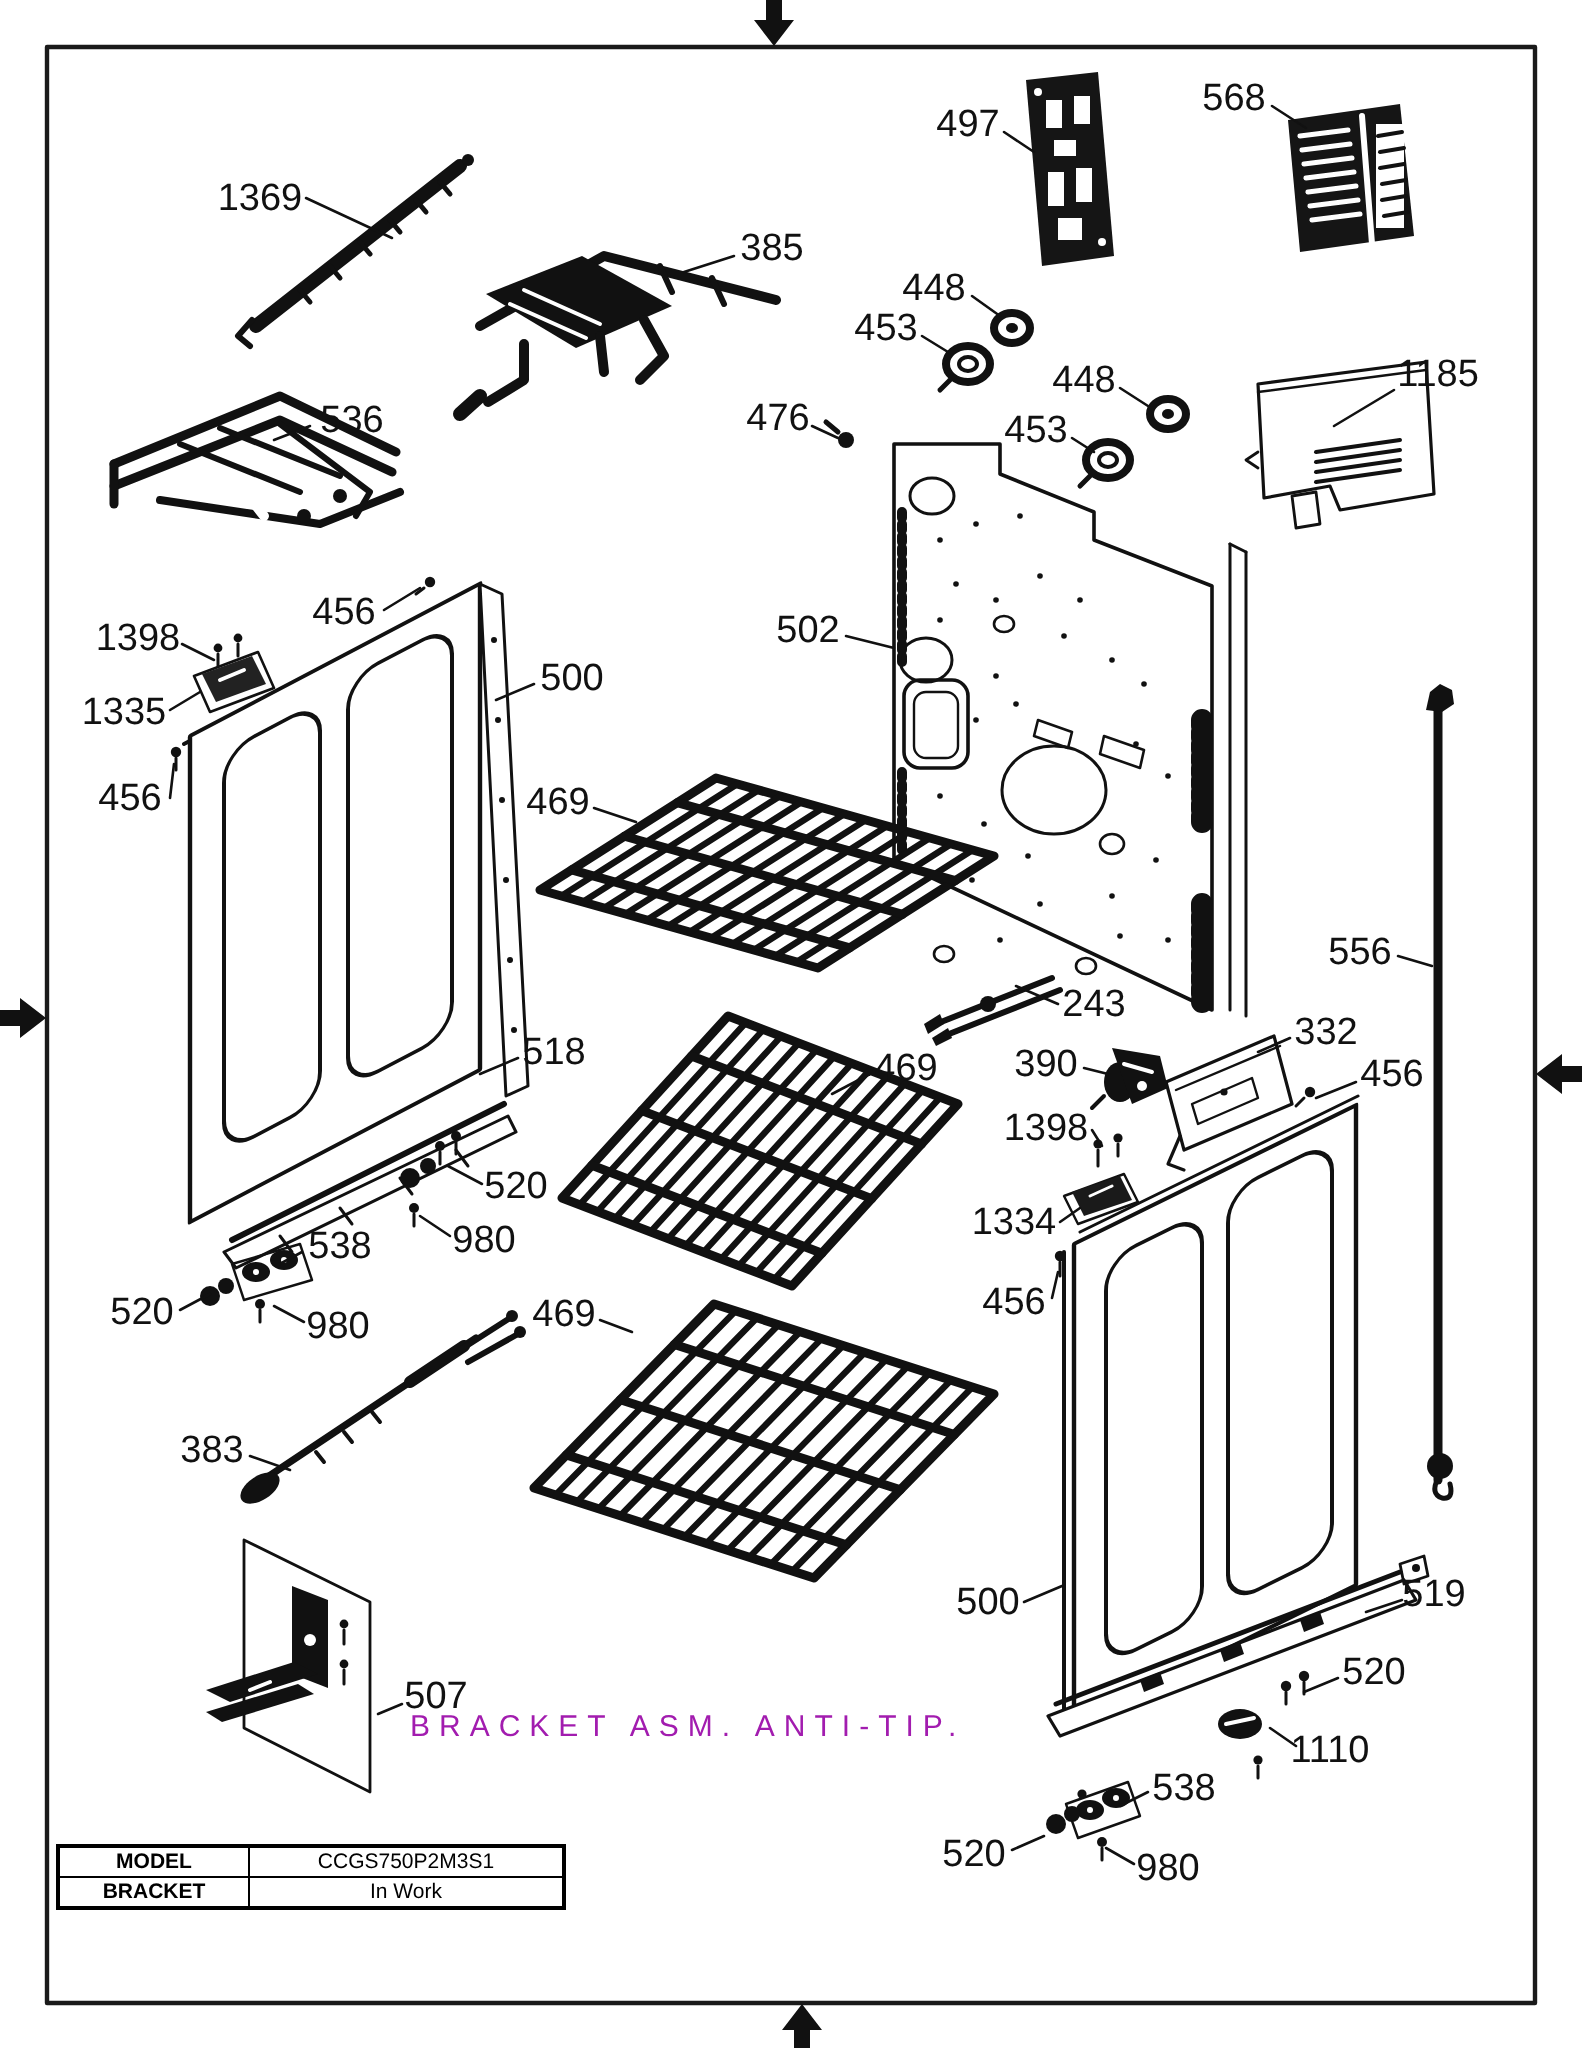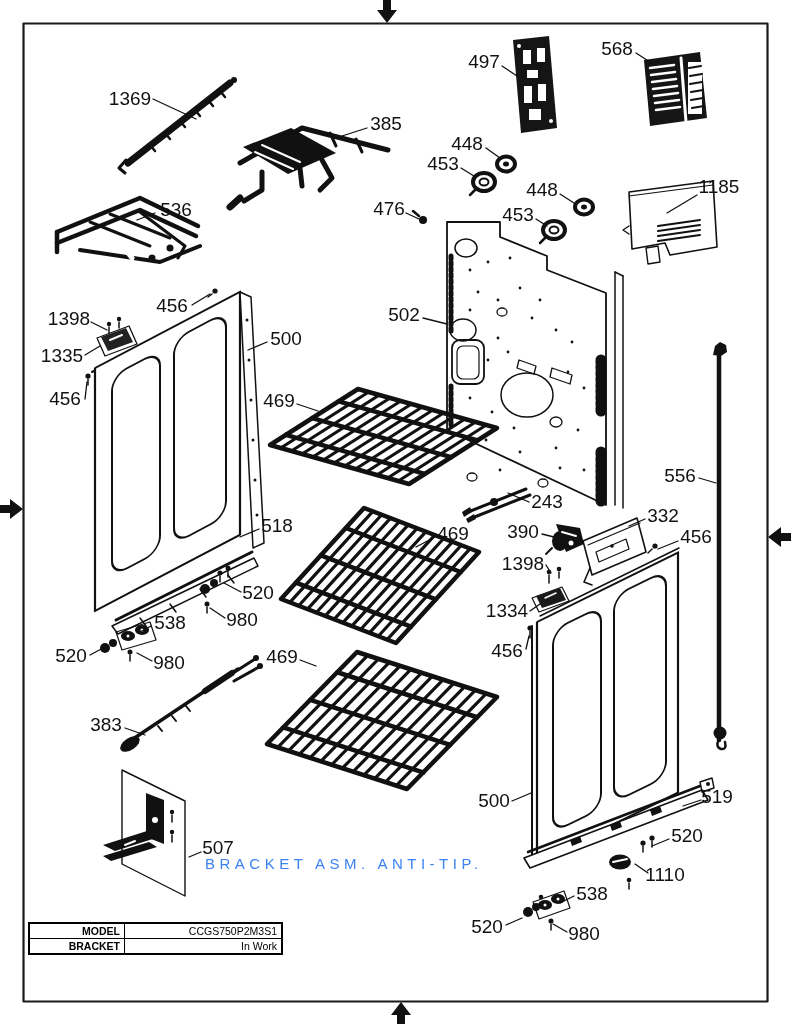--- a/index.html
+++ b/index.html
@@ -1,24 +1,24 @@
 <!DOCTYPE html>
 <html><head>
 <meta charset="utf-8">
 <style>
   html,body{margin:0;padding:0;background:#e8e8e8;}
   .page{position:relative;width:791px;height:1024px;background:#fff;overflow:hidden;
         font-family:"Liberation Sans",sans-serif;}
   svg text.callout{font-family:"Liberation Sans",sans-serif;font-size:19px;fill:#111;}
   .anti-tip-note{position:absolute;left:205px;top:855px;font-size:15px;letter-spacing:4.5px;
-        color:#3b82f6;font-weight:400;white-space:nowrap;}
+        color:#a21caf;font-weight:400;white-space:nowrap;}
   .info-table{position:absolute;left:28px;top:922px;border-collapse:collapse;
         border:2.5px solid #000;background:#fff;}
   .info-table th,.info-table td{border:1.5px solid #000;font-size:10.5px;line-height:12px;
-        padding:1px 4px;height:12px;text-align:right;white-space:nowrap;}
+        padding:1px 4px;height:12px;text-align:center;white-space:nowrap;}
   .info-table th{width:86px;font-weight:bold;}
   .info-table td{width:148px;font-weight:normal;}
 </style>
 </head>
 <body>
 
 <div class="page">
 <svg id="dsvg" width="791" height="1024" viewBox="0 0 791 1024" stroke-linecap="round" stroke-linejoin="round">
 
   <rect x="23.5" y="23.5" width="744" height="978" fill="none" stroke="#1a1a1a" stroke-width="2.2"></rect>

